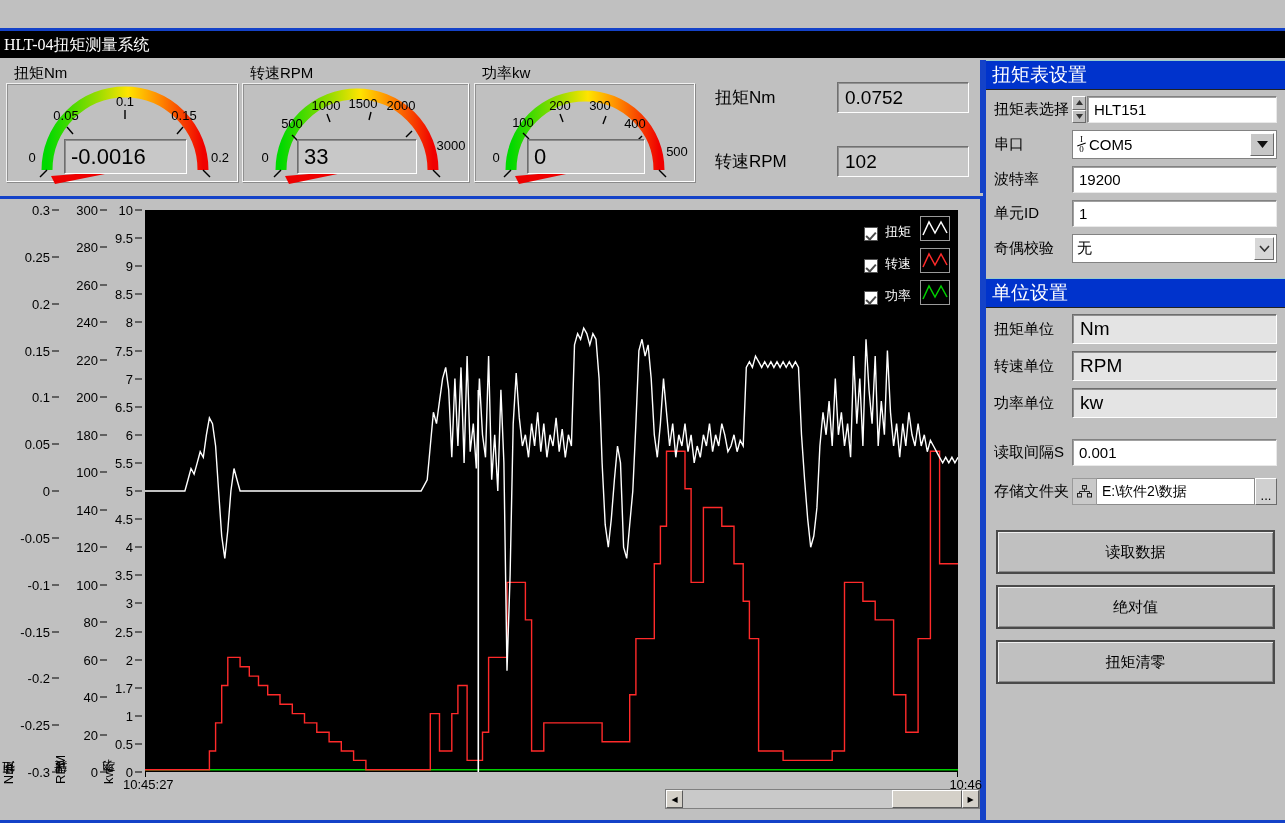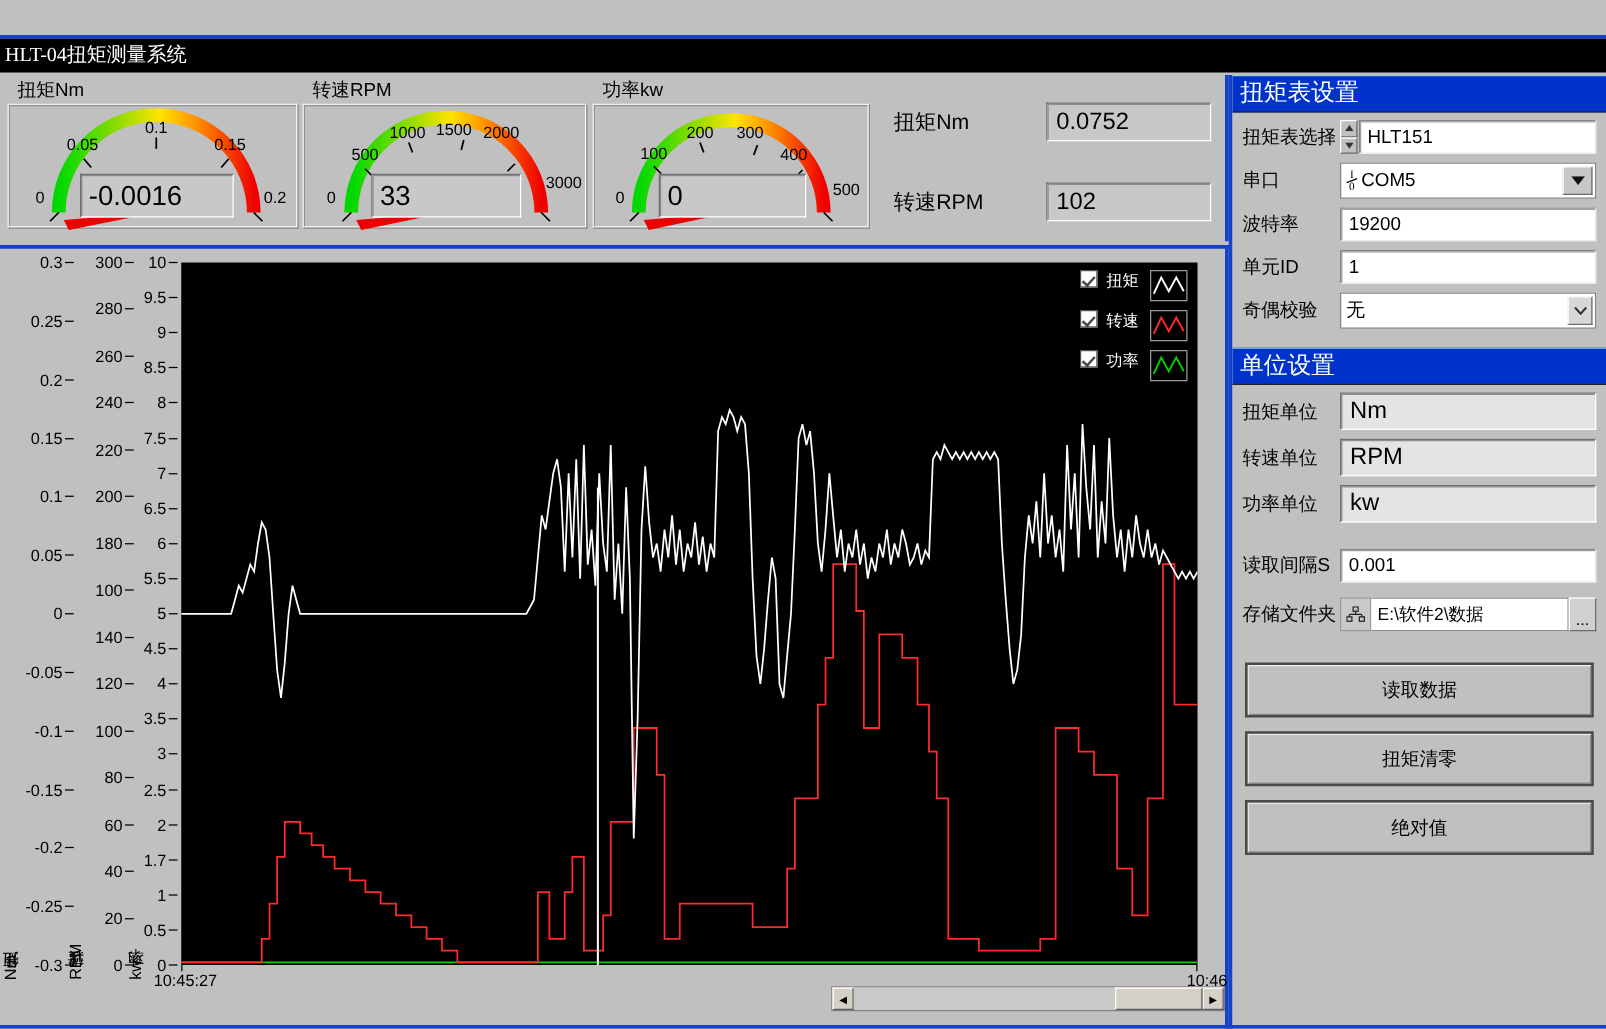--- a/index.html
+++ b/index.html
@@ -153,21 +153,21 @@
   .x-lab {
     position: absolute; font-size: 13px; color: #000; white-space: nowrap;
   }
   .x-tick { position: absolute; top: 573px; width: 1px; height: 5px; background: #000; }
 
   
   .legend {
     position: absolute; right: 8px; top: 6px;
     display: flex; flex-direction: column; gap: 7px;
   }
-  .legend-row { display: flex; align-items: flex-start; gap: 7px; }
+  .legend-row { display: flex; align-items: flex-end; gap: 7px; }
   .legend-check {
     width: 14px; height: 14px; background: #fff; border: 1px solid #555;
     position: relative;
   }
   .legend-check:after {
     content: ""; position: absolute; left: 3px; top: 2px;
     width: 4px; height: 8px; border: solid #4a4a4a;
     border-width: 0 2px 2px 0; transform: rotate(42deg);
   }
   .legend-label { color: #fff; font-size: 13px; white-space: nowrap; min-width: 28px; }
@@ -684,19 +684,19 @@
             </svg>
           </div>
           <div class="path-in">E:\软件2\数据</div>
           <div class="path-btn">...</div>
         </div>
       </div>
     </div>
 
     <div class="btn-stack">
       <div class="big-btn">读取数据</div>
+      <div class="big-btn">绝对值</div>
       <div class="big-btn">扭矩清零</div>
-      <div class="big-btn">绝对值</div>
     </div>
   </div>
 
   <div class="bottom-rule"></div>
 </div>
 
 </body></html>

